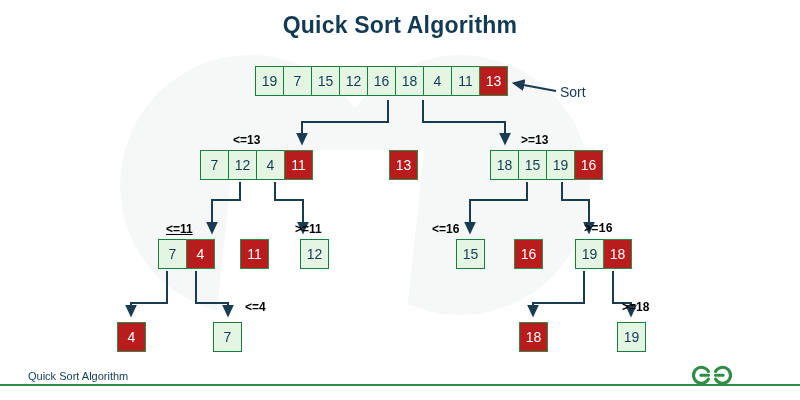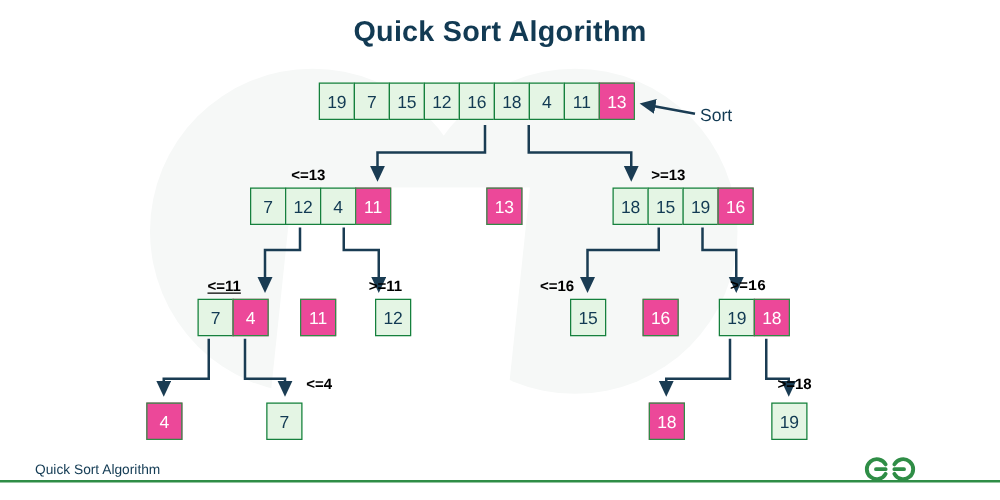--- a/index.html
+++ b/index.html
@@ -82,21 +82,21 @@
     align-items: center;
     justify-content: center;
     font-size: 14px;
     line-height: 1;
     background: #e4f5e4;
     color: #123a53;
     margin-left: -1px;
   }
   .cell:first-child { margin-left: 0; }
   .cell.pivot {
-    background: #ec4899;
+    background: #b91c1c;
     border-color: #2f8d46;
     color: #ffffff;
   }
 
   
   .cmp {
     position: absolute;
     font-size: 12px;
     font-weight: bold;
     color: #000000;

